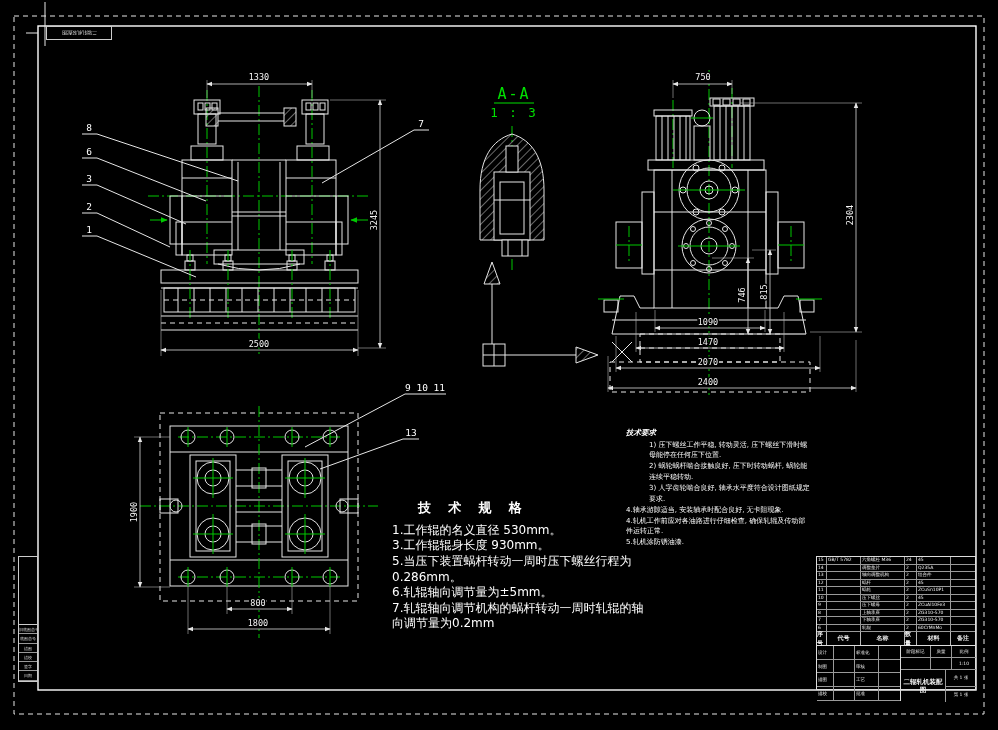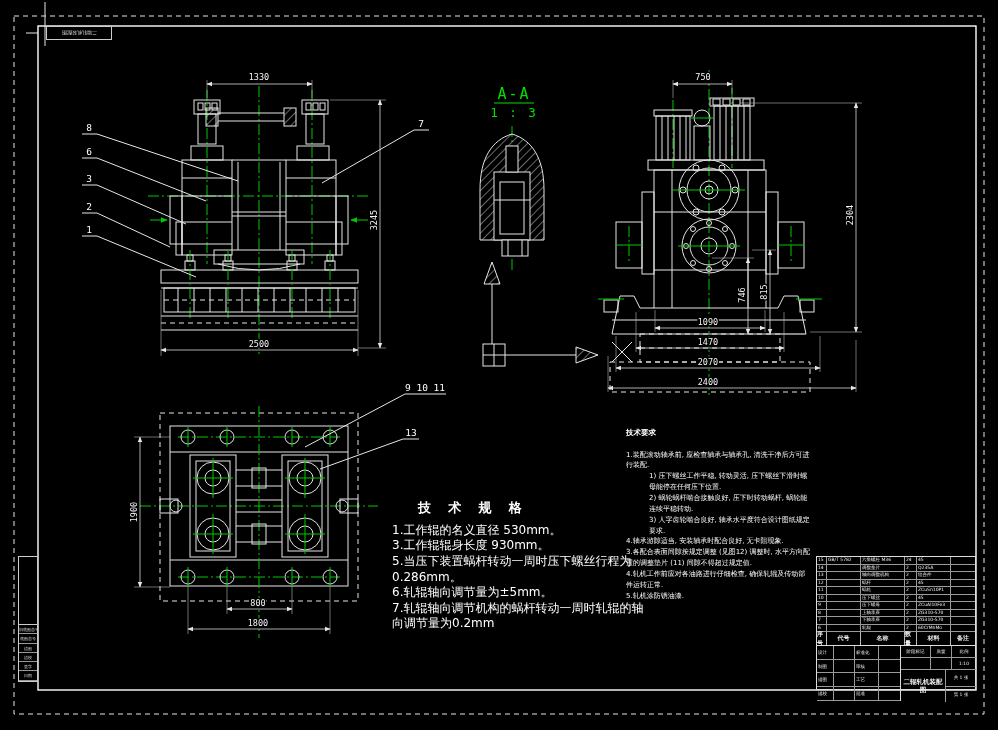--- a/index.html
+++ b/index.html
@@ -15,21 +15,21 @@
   svg .dim{stroke:#d8d8d8;fill:none;stroke-width:0.8;}
   svg .ext{stroke:#b5b5b5;fill:none;stroke-width:0.6;}
   svg text.d{font:8.5px "DejaVu Sans Mono",monospace;fill:#f5f5f5;paint-order:stroke;stroke:#000;stroke-width:3px;text-anchor:middle;}
   svg text.b{font:9.5px "DejaVu Sans Mono",monospace;fill:#fff;text-anchor:middle;}
   svg text.sec{font:15px "DejaVu Sans Mono",monospace;fill:#00e000;text-anchor:middle;letter-spacing:2px;}
   svg text.sec2{font:12.5px "DejaVu Sans Mono",monospace;fill:#00e000;text-anchor:middle;letter-spacing:2px;}
   .txtblock{position:absolute;color:#fff;}
   #techspecs{left:392px;top:483px;width:258px;font-size:12px;line-height:1.3;}
   #techspecs .heading{font-size:13px;font-weight:bold;letter-spacing:7px;margin:17px 0 6px 26px;font-family:Liberation Serif, serif;}
   #notes{left:626px;top:427px;width:186px;font-size:7px;line-height:1.55;}
-  #notes .heading{font-size:7.5px;font-weight:bold;margin-bottom:11px;}
+  #notes .heading{font-size:7.5px;font-weight:bold;margin-bottom:1px;font-style:italic;}
   #notes .indent{margin-left:23px;}
   
   #titleblock{position:absolute;left:816px;top:556px;width:160px;height:134px;border:1px solid #ddd;box-sizing:border-box;font-size:4.5px;color:#eee;}
   .bom-row{display:flex;height:6.5px;border-bottom:0.5px solid #9a9a9a;overflow:hidden;}
   .bom-row span{display:block;border-right:0.5px solid #9a9a9a;overflow:hidden;white-space:nowrap;line-height:6.5px;padding-left:1px;box-sizing:border-box;}
   .c0{width:10px;} .c1{width:34px;} .c2{width:44px;} .c3{width:12px;} .c4{width:34px;} .c5{width:24px;border-right:none!important;}
   #bom-header{display:flex;height:13px;border-bottom:1px solid #ddd;font-size:6px;font-weight:bold;}
   #bom-header span{display:flex;align-items:center;justify-content:center;border-right:0.5px solid #bbb;box-sizing:border-box;}
   #tb-bottom{position:relative;height:55px;}
   .signgrid{position:absolute;left:0;top:0;width:84px;height:55px;border-right:1px solid #ddd;box-sizing:border-box;}
@@ -448,26 +448,24 @@
         <div class="spec-item">3.工作辊辊身长度 930mm。</div>
         <div class="spec-item">5.当压下装置蜗杆转动一周时压下螺丝行程为0.286mm。</div>
         <div class="spec-item">6.轧辊轴向调节量为±5mm。</div>
         <div class="spec-item">7.轧辊轴向调节机构的蜗杆转动一周时轧辊的轴向调节量为0.2mm</div>
       </div>
 </div>
 
 <div id="notes" class="txtblock">
   <div class="heading">技术要求</div>
   <div id="note-items">
-        <div class="note-item">1.装配滚动轴承前, 应检查轴承与轴承孔, 清洗干净后方可进行装配.</div>
         <div class="note-item indent">1) 压下螺丝工作平稳, 转动灵活, 压下螺丝下滑时螺母能停在任何压下位置.</div>
         <div class="note-item indent">2) 蜗轮蜗杆啮合接触良好, 压下时转动蜗杆, 蜗轮能连续平稳转动.</div>
         <div class="note-item indent">3) 人字齿轮啮合良好, 轴承水平度符合设计图纸规定要求.</div>
         <div class="note-item">4.轴承游隙适当, 安装轴承时配合良好, 无卡阻现象.</div>
-        <div class="note-item">3.各配合表面间隙按规定调整 (见图12) 调整时, 水平方向配置的调整垫片 (11) 间隙不得超过规定值.</div>
         <div class="note-item">4.轧机工作前应对各油路进行仔细检查, 确保轧辊及传动部件运转正常.</div>
         <div class="note-item">5.轧机涂防锈油漆.</div>
       </div>
 </div>
 
 <div id="titleblock">
   <div id="bom-body">
         <div class="bom-row">
           <span class="c0">15</span>
           <span class="c1">GB/T 5782</span>

